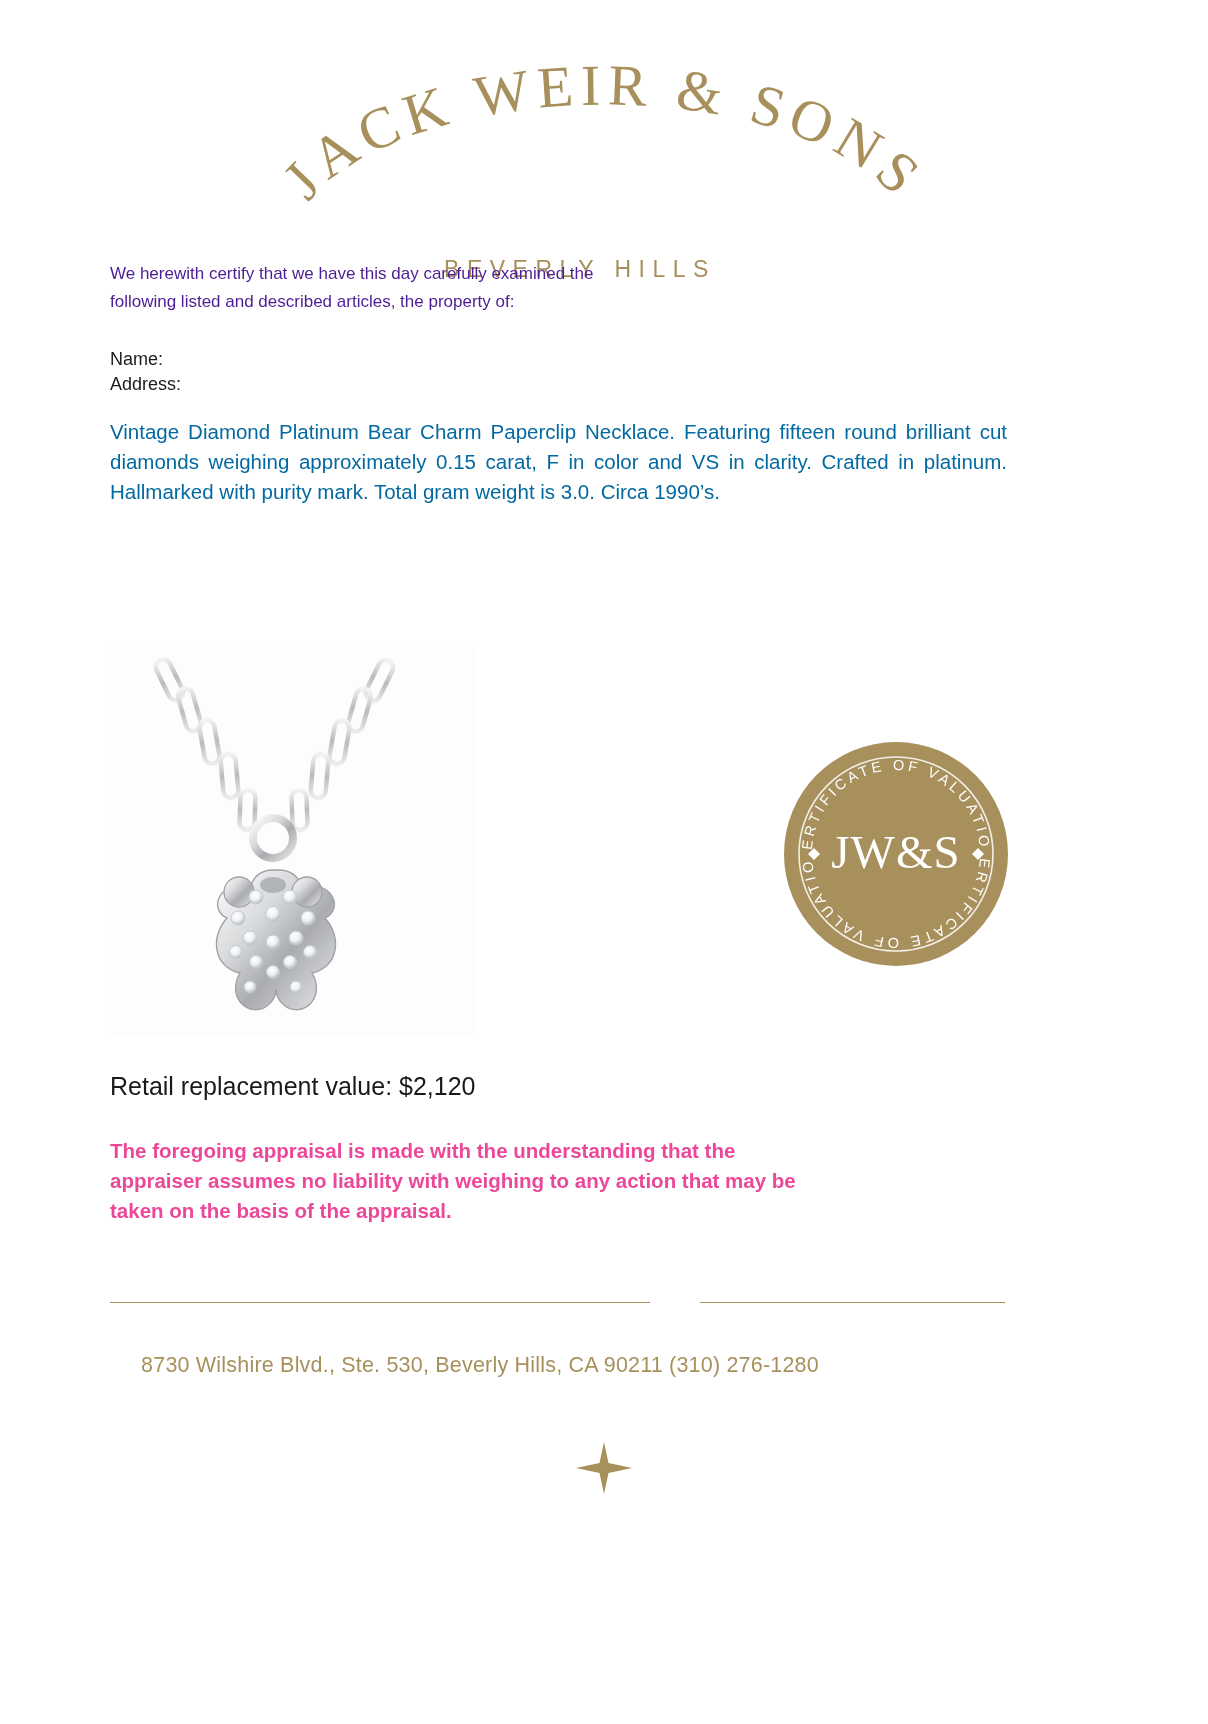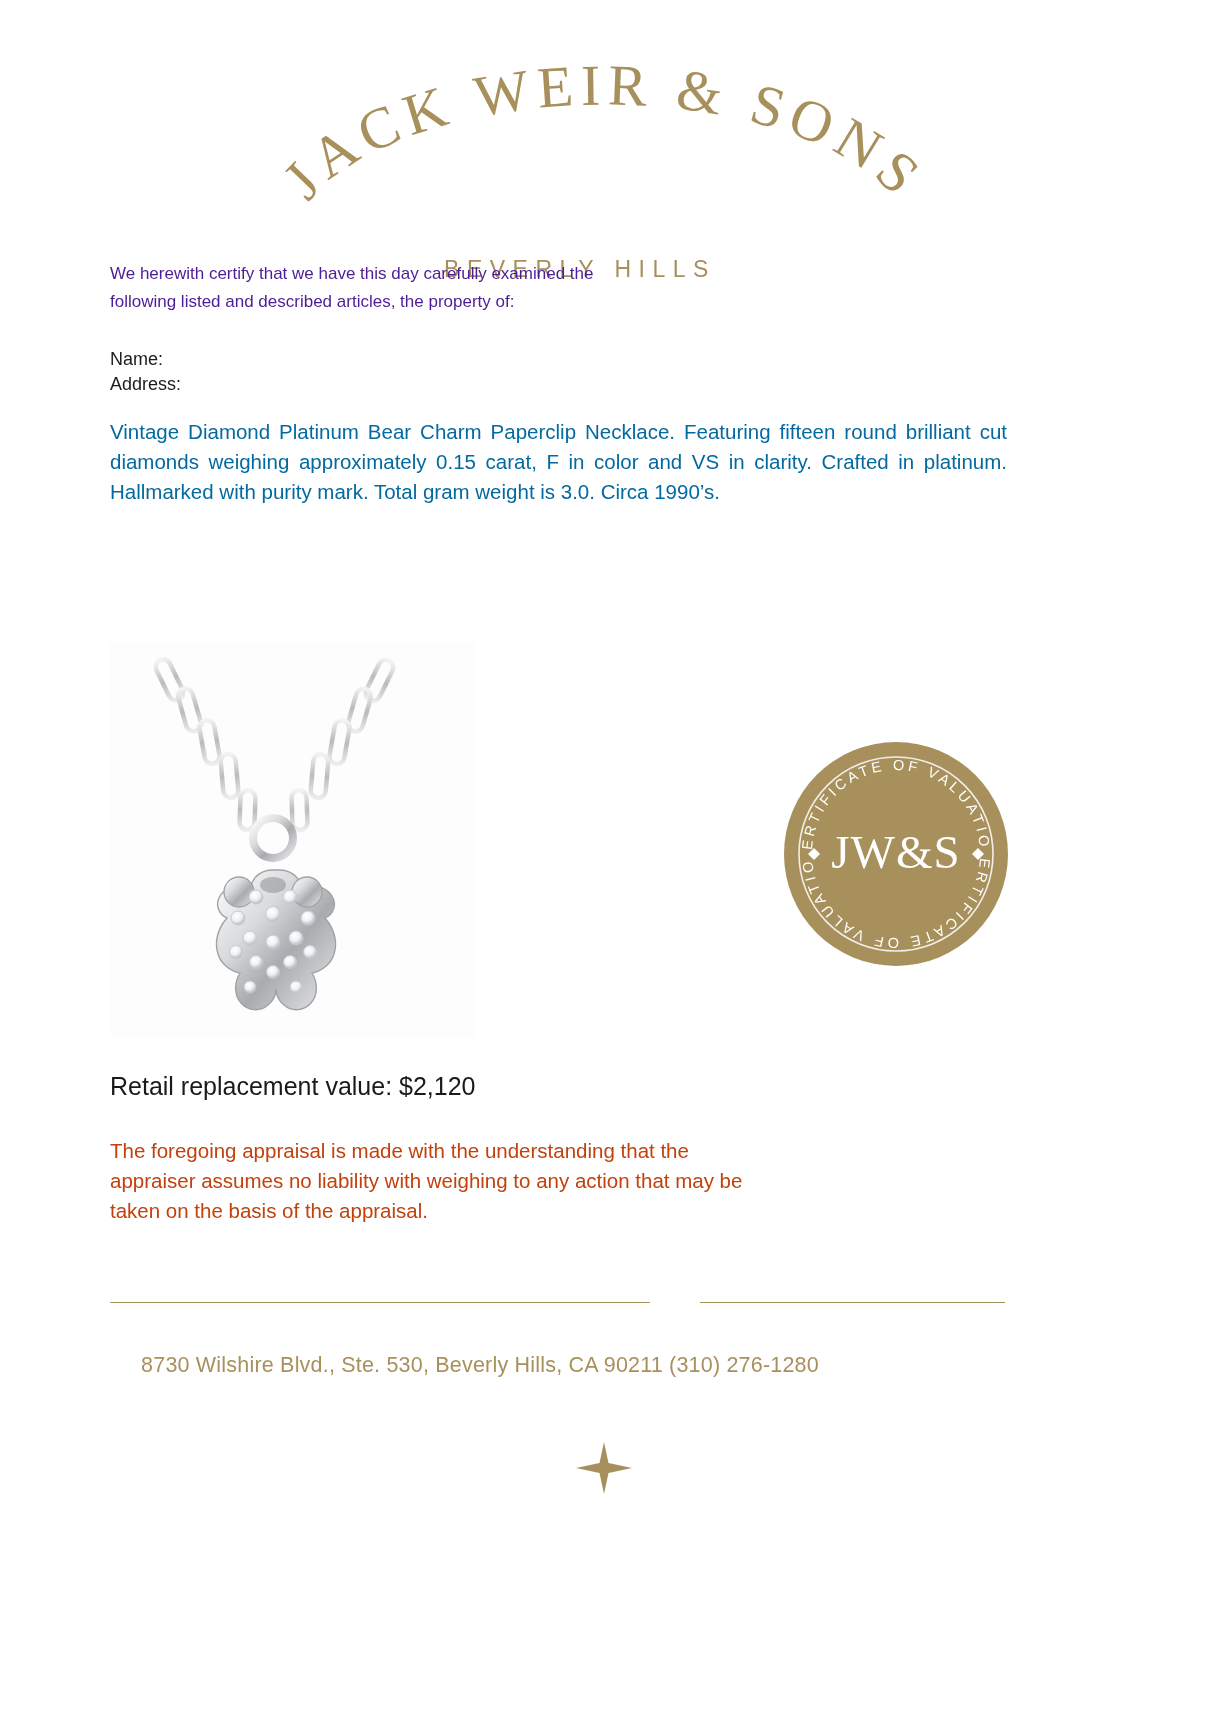--- a/index.html
+++ b/index.html
@@ -29,21 +29,21 @@
   .photo{position:absolute;left:110px;top:642px;width:365px;height:395px;
          background:#fefefe;overflow:hidden;}
 
   
   .seal{position:absolute;left:782px;top:740px;width:228px;height:228px;}
 
   
   .value-line{position:absolute;left:110px;top:1072px;font-size:25px;color:#1a1a1a;}
 
   .disclaimer{position:absolute;left:110px;top:1136px;width:860px;
-              font-size:20.5px;line-height:30px;color:#c2410c;}
+              font-size:20.5px;line-height:30px;color:#ec4899;font-weight:bold;}
   .disclaimer div{white-space:nowrap;}
 
   
   .sigrule{position:absolute;height:1px;background:#a8905c;top:1302px;}
   .sigrule.left{left:110px;width:540px;}
   .sigrule.right{left:700px;width:305px;}
 
   
   .footer{position:absolute;left:0;top:1353px;width:960px;text-align:center;
           font-size:21.5px;color:#a8905c;letter-spacing:.2px;}

